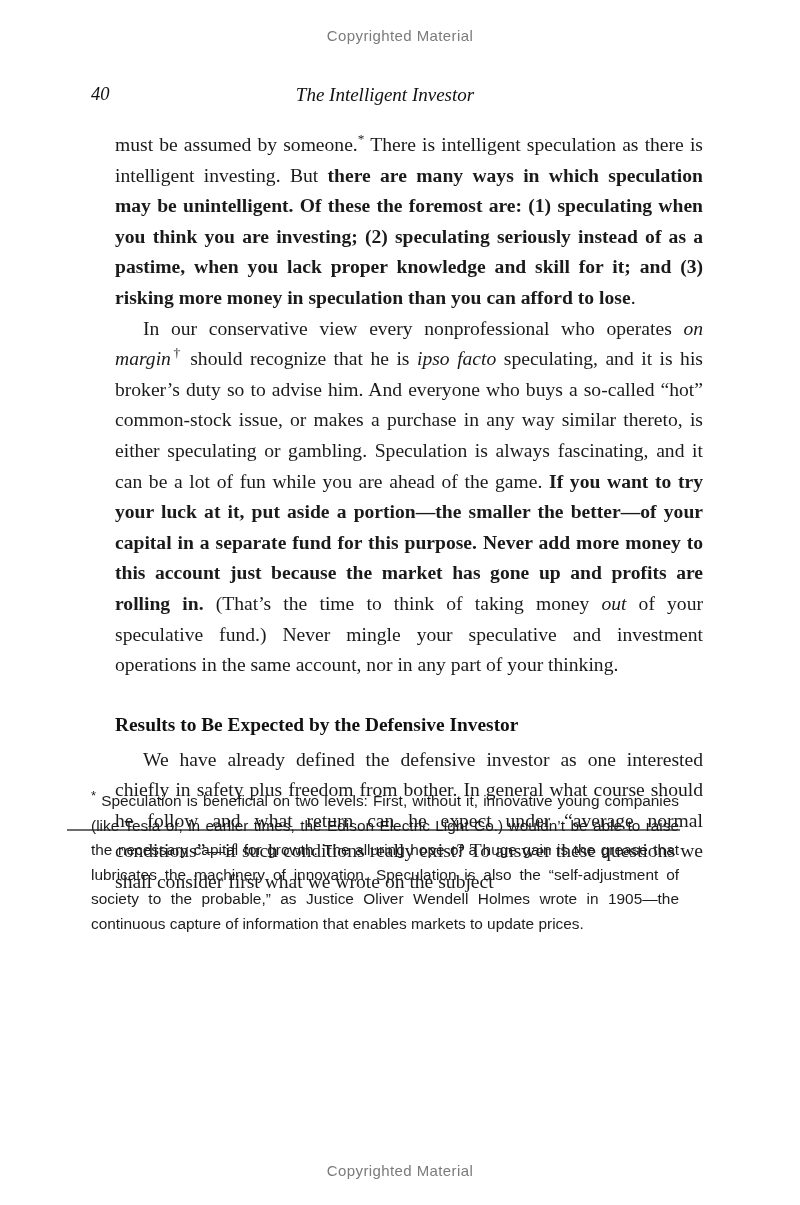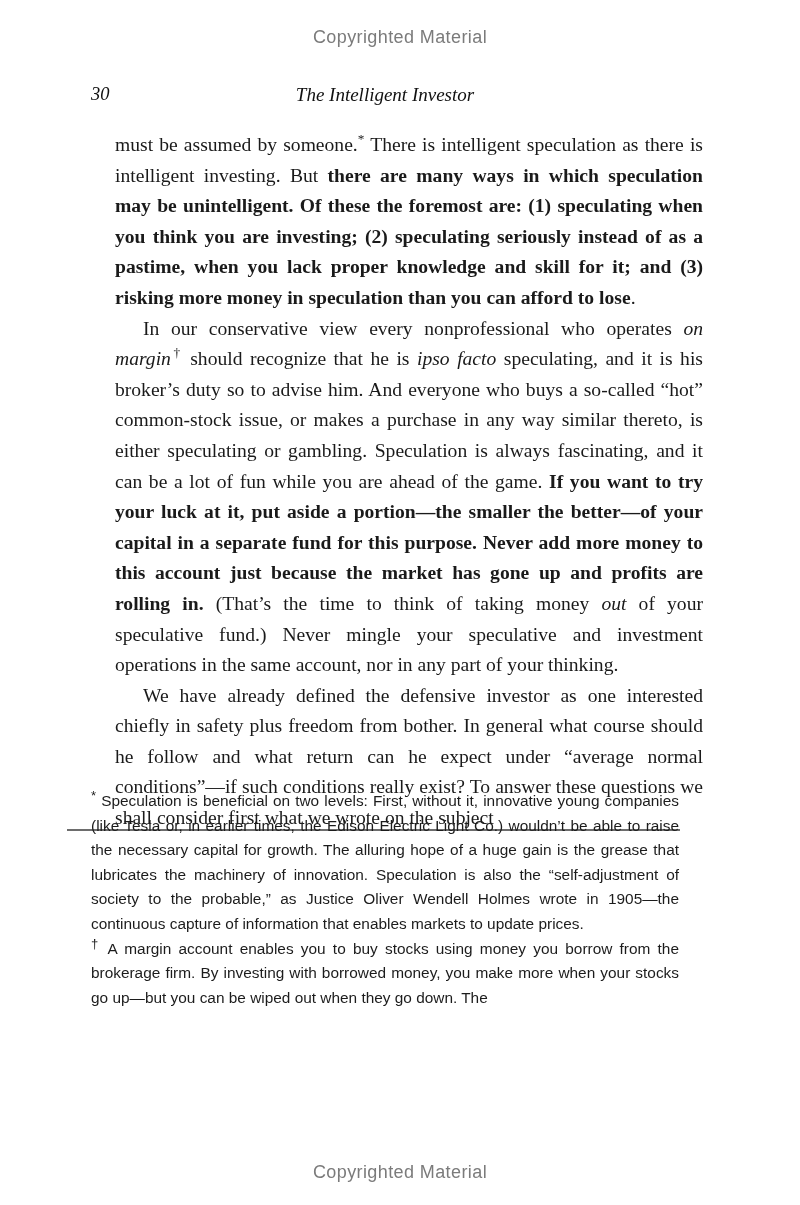--- a/index.html
+++ b/index.html
@@ -22,21 +22,21 @@
     background: #ffffff;
   }
 
   
   .watermark {
     position: absolute;
     left: 0;
     width: 800px;
     text-align: center;
     font-family: "Liberation Sans", "DejaVu Sans", sans-serif;
-    font-size: 18px;
+    font-size: 15px;
     letter-spacing: 0.4px;
     color: #7b7b7b;
   }
   .watermark-top  { top: 27px; }
   .watermark-bot  { top: 1162px; }
 
   
   .folio-line {
     position: absolute;
     top: 84px;
@@ -132,37 +132,37 @@
   }
 </style>
 </head>
 <body>
 
 <div class="page">
 
   <div class="watermark watermark-top">Copyrighted Material</div>
 
   <div class="folio-line">
-    <span class="folio-number">30</span>
+    <span class="folio-number">40</span>
     <span class="folio-title">The Intelligent Investor</span>
   </div>
 
   <div class="column">
 
     <p class="body"><span>must be assumed by someone.</span><sup class="marker">*</sup><span> There is intelligent speculation as there is intelligent investing. But </span><b class="strong">there are many ways in which speculation may be unintelligent. Of these the foremost are: (1) speculating when you think you are investing; (2) speculating seriously instead of as a pastime, when you lack proper knowledge and skill for it; and (3) risking more money in speculation than you can afford to lose</b><span>.</span></p>
 
     <p class="body indent"><span>In our conservative view every nonprofessional who operates </span><i class="em">on margin</i><sup class="marker">†</sup><span> should recognize that he is </span><i class="em">ipso facto</i><span> speculating, and it is his broker’s duty so to advise him. And everyone who buys a so-called “hot” common-stock issue, or makes a purchase in any way similar thereto, is either speculating or gambling. Speculation is always fascinating, and it can be a lot of fun while you are ahead of the game. </span><b class="strong">If you want to try your luck at it, put aside a portion—the smaller the better—of your capital in a separate fund for this purpose. Never add more money to this account just because the market has gone up and profits are rolling in.</b><span> (That’s the time to think of taking money </span><i class="em">out</i><span> of your speculative fund.) Never mingle your speculative and investment operations in the same account, nor in any part of your thinking.</span></p>
 
+    <h2 class="section">Results to Be Expected by the Defensive Investor</h2>
 
     <p class="body indent">We have already defined the defensive investor as one interested chiefly in safety plus freedom from bother. In general what course should he follow and what return can he expect under “average normal conditions”—if such conditions really exist? To answer these questions we shall consider first what we wrote on the subject</p>
 
   </div>
 
   <div class="footnote-rule"></div>
 
   <div class="footnotes">
     <p class="note"><span class="note-marker">*</span><span> Speculation is beneficial on two levels: First, without it, innovative young companies (like Tesla or, in earlier times, the Edison Electric Light Co.) wouldn’t be able to raise the necessary capital for growth. The alluring hope of a huge gain is the grease that lubricates the machinery of innovation. Speculation is also the “self-adjustment of society to the probable,” as Justice Oliver Wendell Holmes wrote in 1905—the continuous capture of information that enables markets to update prices.</span></p>
-    <p class="note"><span class="note-marker">†</span><span> A margin account enables you to buy stocks using money you borrow from the brokerage firm. By investing with borrowed money, you make more when your stocks go up—but you can be wiped out when they go down. The</span></p>
   </div>
 
   <div class="watermark watermark-bot">Copyrighted Material</div>
 
 </div>
 
 </body></html>

